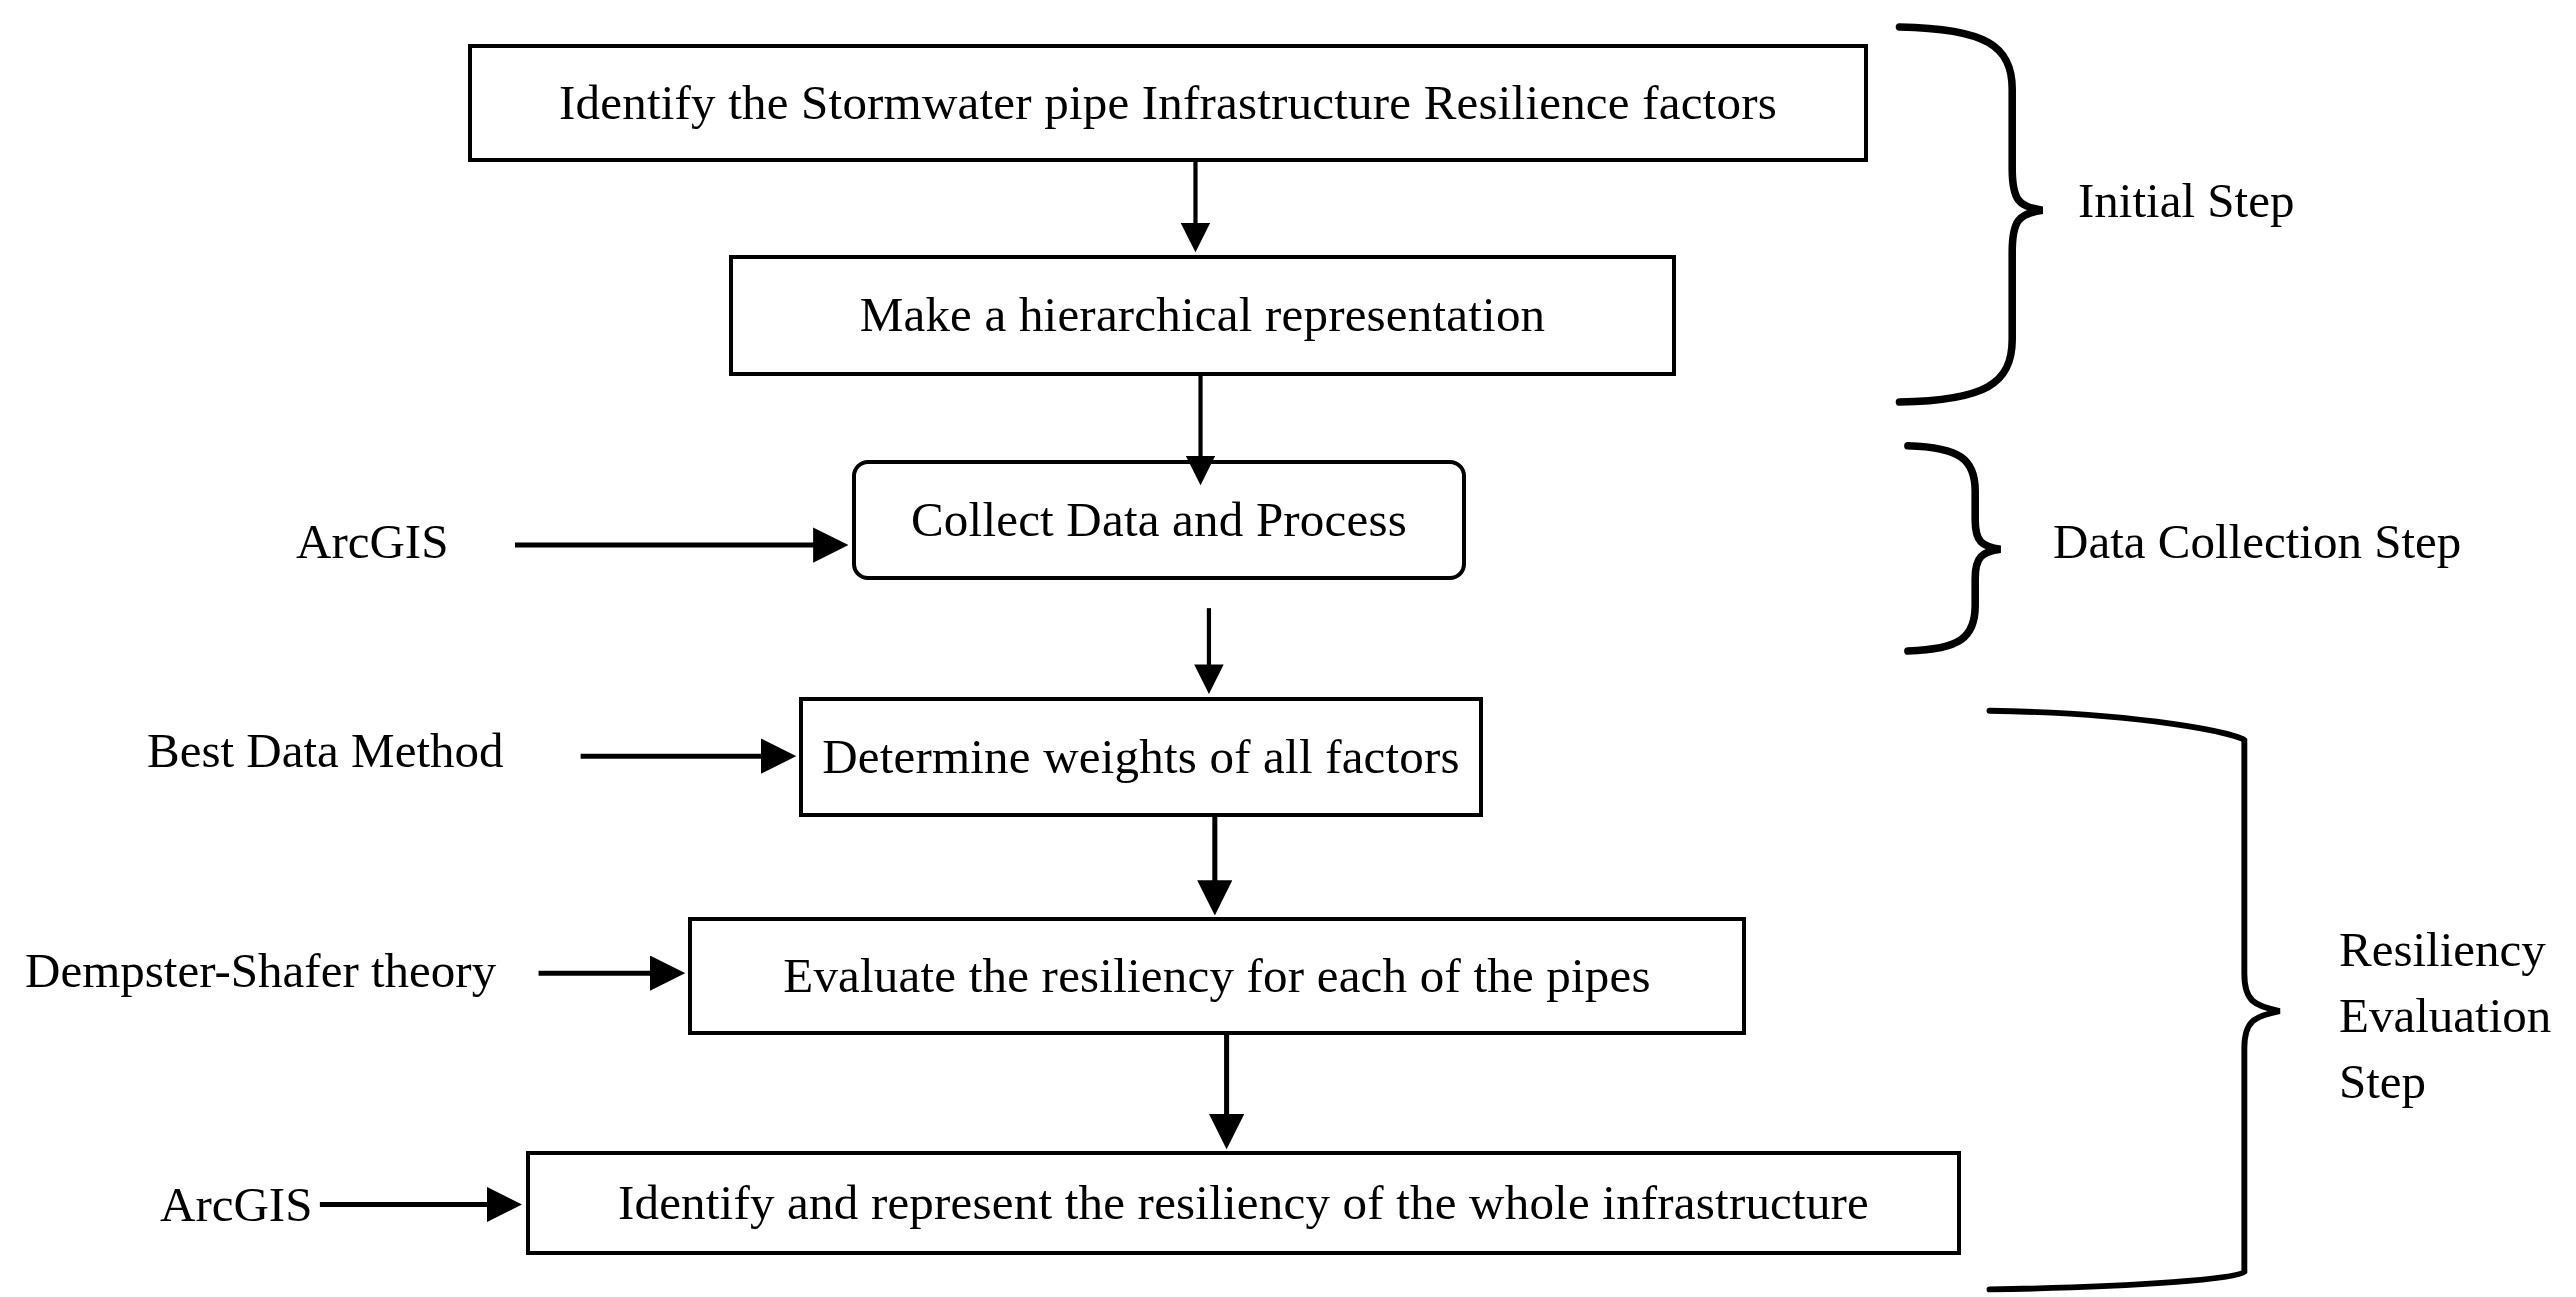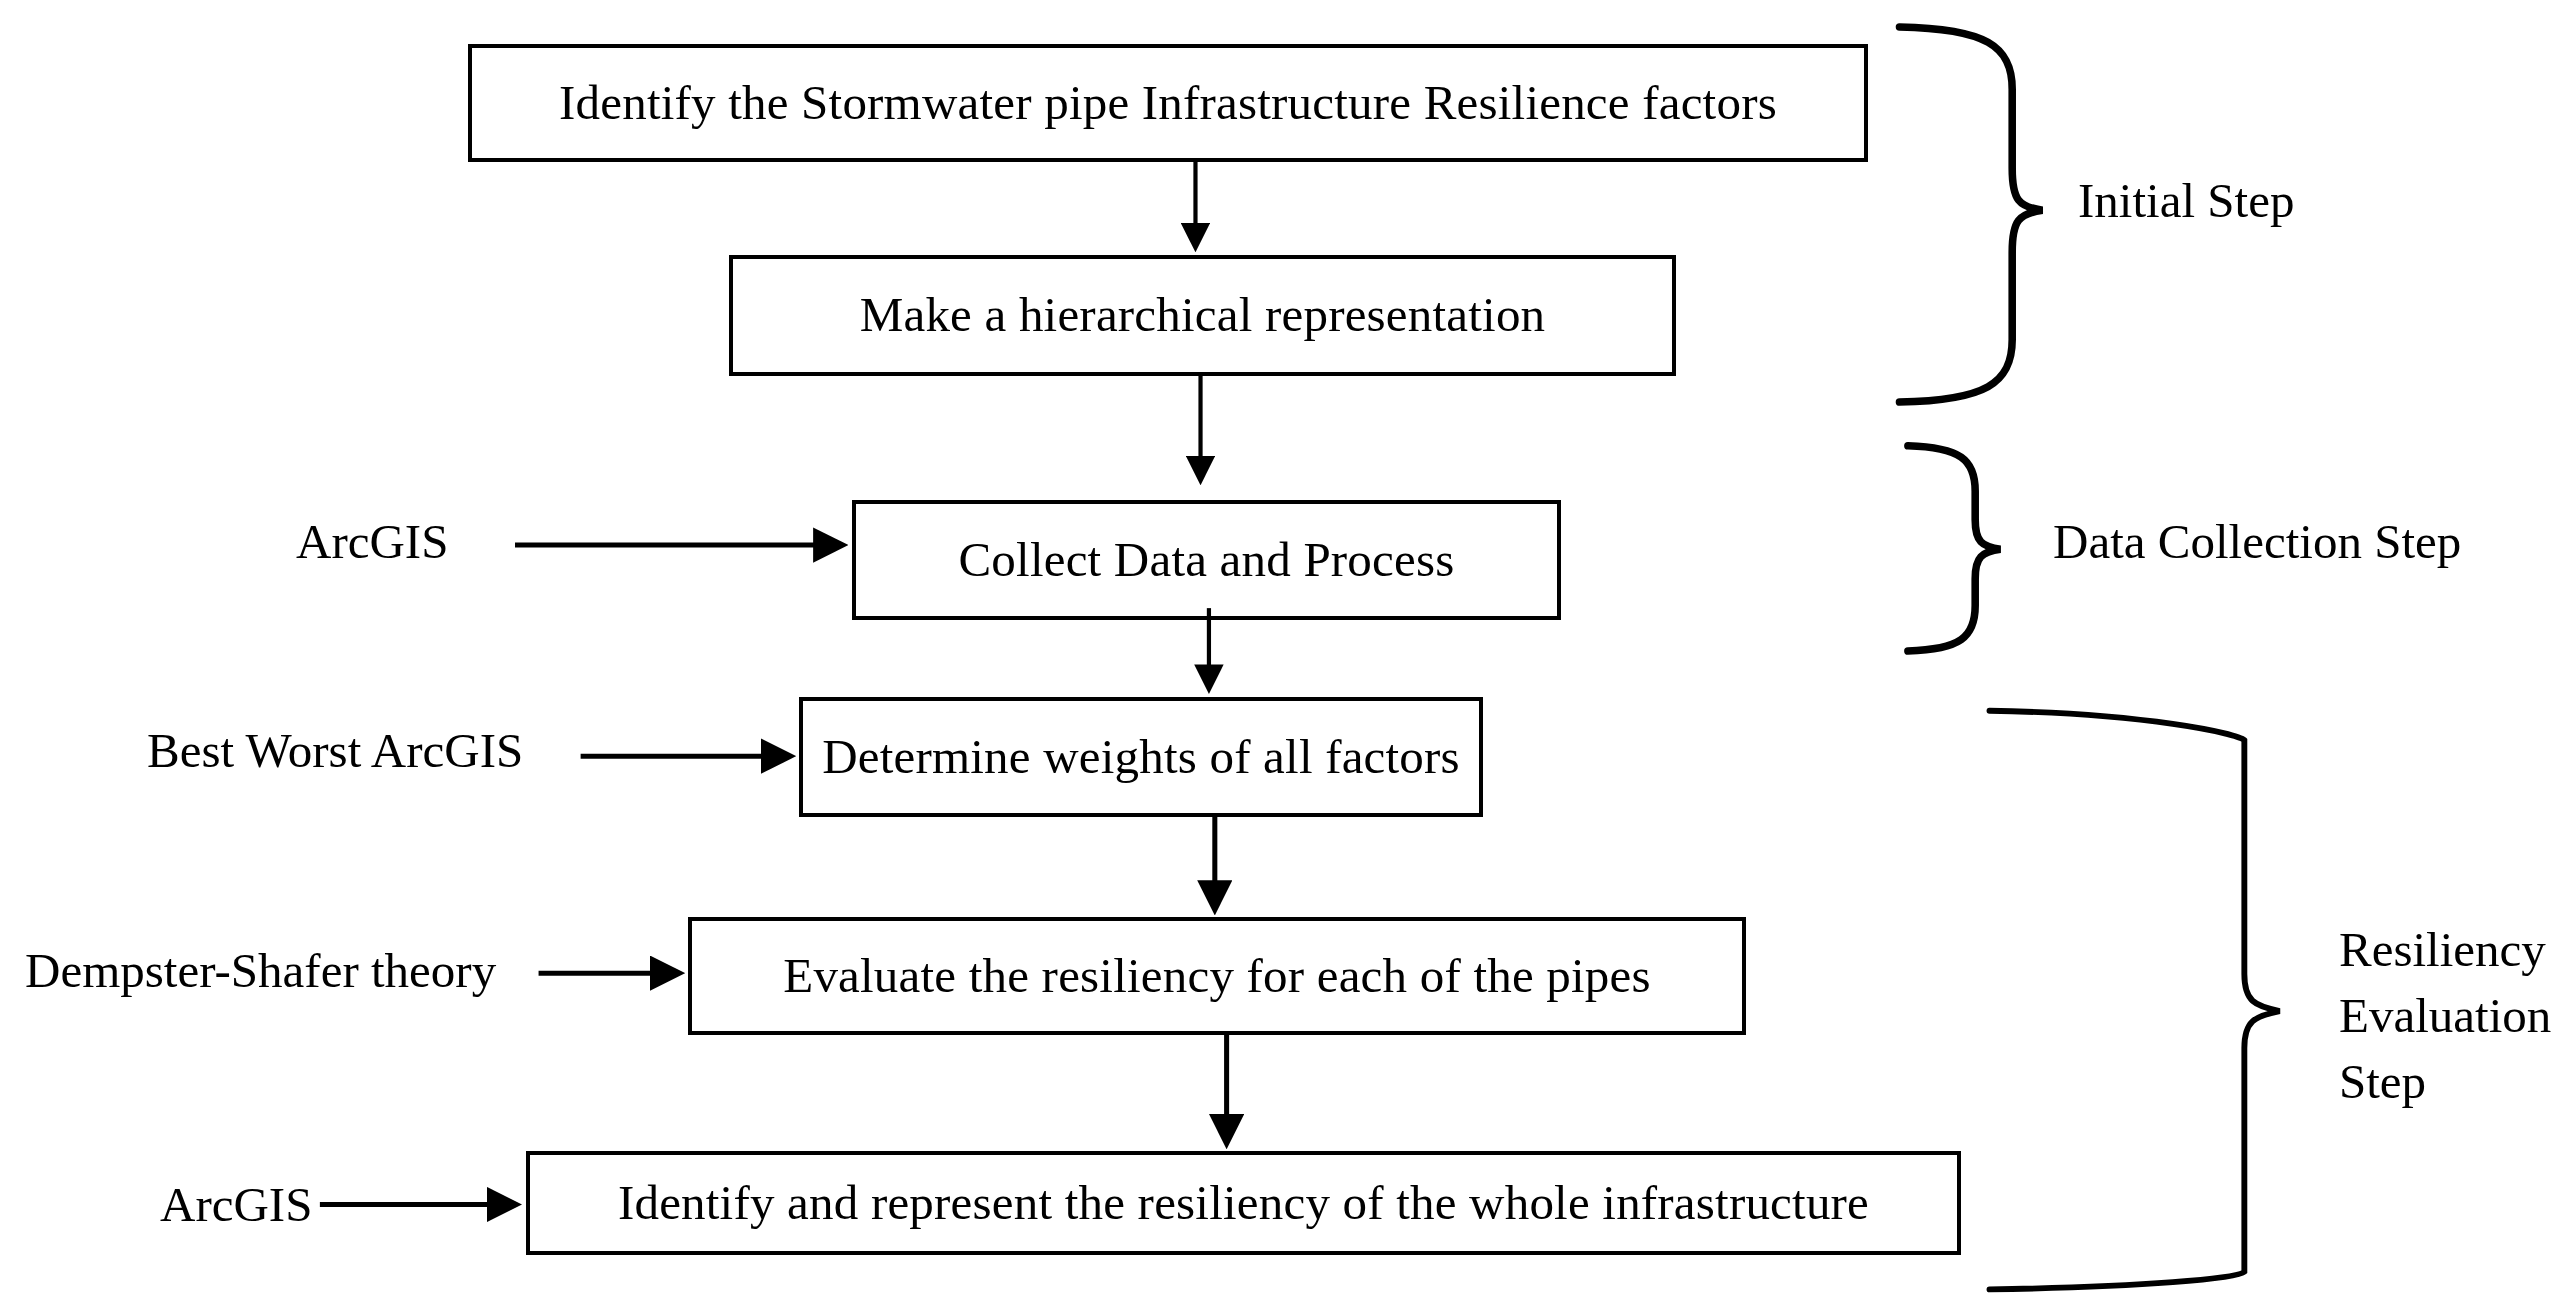--- a/index.html
+++ b/index.html
@@ -33,21 +33,21 @@
   }
   .box .box-text {
     display: block;
     padding: 0 15px;
     font-size: 49px;
     letter-spacing: 0.2px;
     white-space: nowrap;
   }
   #box-1 { left: 468px;  top: 44px;   width: 1400px; height: 118px; }
   #box-2 { left: 729px;  top: 255px;  width: 947px; height: 121px; }
-  #box-3 { left: 852px; top: 500px;  width: 709px;  height: 120px; }
+  #box-3 { left: 852px; top: 460px;  width: 614px;  height: 120px; border-radius: 16px; }
   #box-4 { left: 799px;  top: 697px;  width: 684px; height: 120px; }
   #box-5 { left: 688px;  top: 917px; width: 1058px; height: 118px; }
   #box-6 { left: 526px;  top: 1151px; width: 1435px; height: 104px; }
 
   
   .side-label {
     position: absolute;
     font-size: 49px;
     white-space: nowrap;
     line-height: 1;
@@ -103,21 +103,21 @@
   <div class="box" id="box-5">
     <span class="box-text">Evaluate the resiliency for each of the pipes</span>
   </div>
 
   <div class="box" id="box-6">
     <span class="box-text">Identify and represent the resiliency of the whole infrastructure</span>
   </div>
 
   <div class="side-label" id="side-label-arcgis-1">ArcGIS</div>
 
-  <div class="side-label" id="side-label-bwm">Best Worst ArcGIS</div>
+  <div class="side-label" id="side-label-bwm">Best Data Method</div>
 
   <div class="side-label" id="side-label-dst">Dempster-Shafer theory</div>
 
   <div class="side-label" id="side-label-arcgis-2">ArcGIS</div>
 
   <div class="brace-label" id="brace-label-initial">Initial Step</div>
 
   <div class="brace-label" id="brace-label-data">Data Collection Step</div>
 
   <div class="brace-label" id="brace-label-resiliency">

